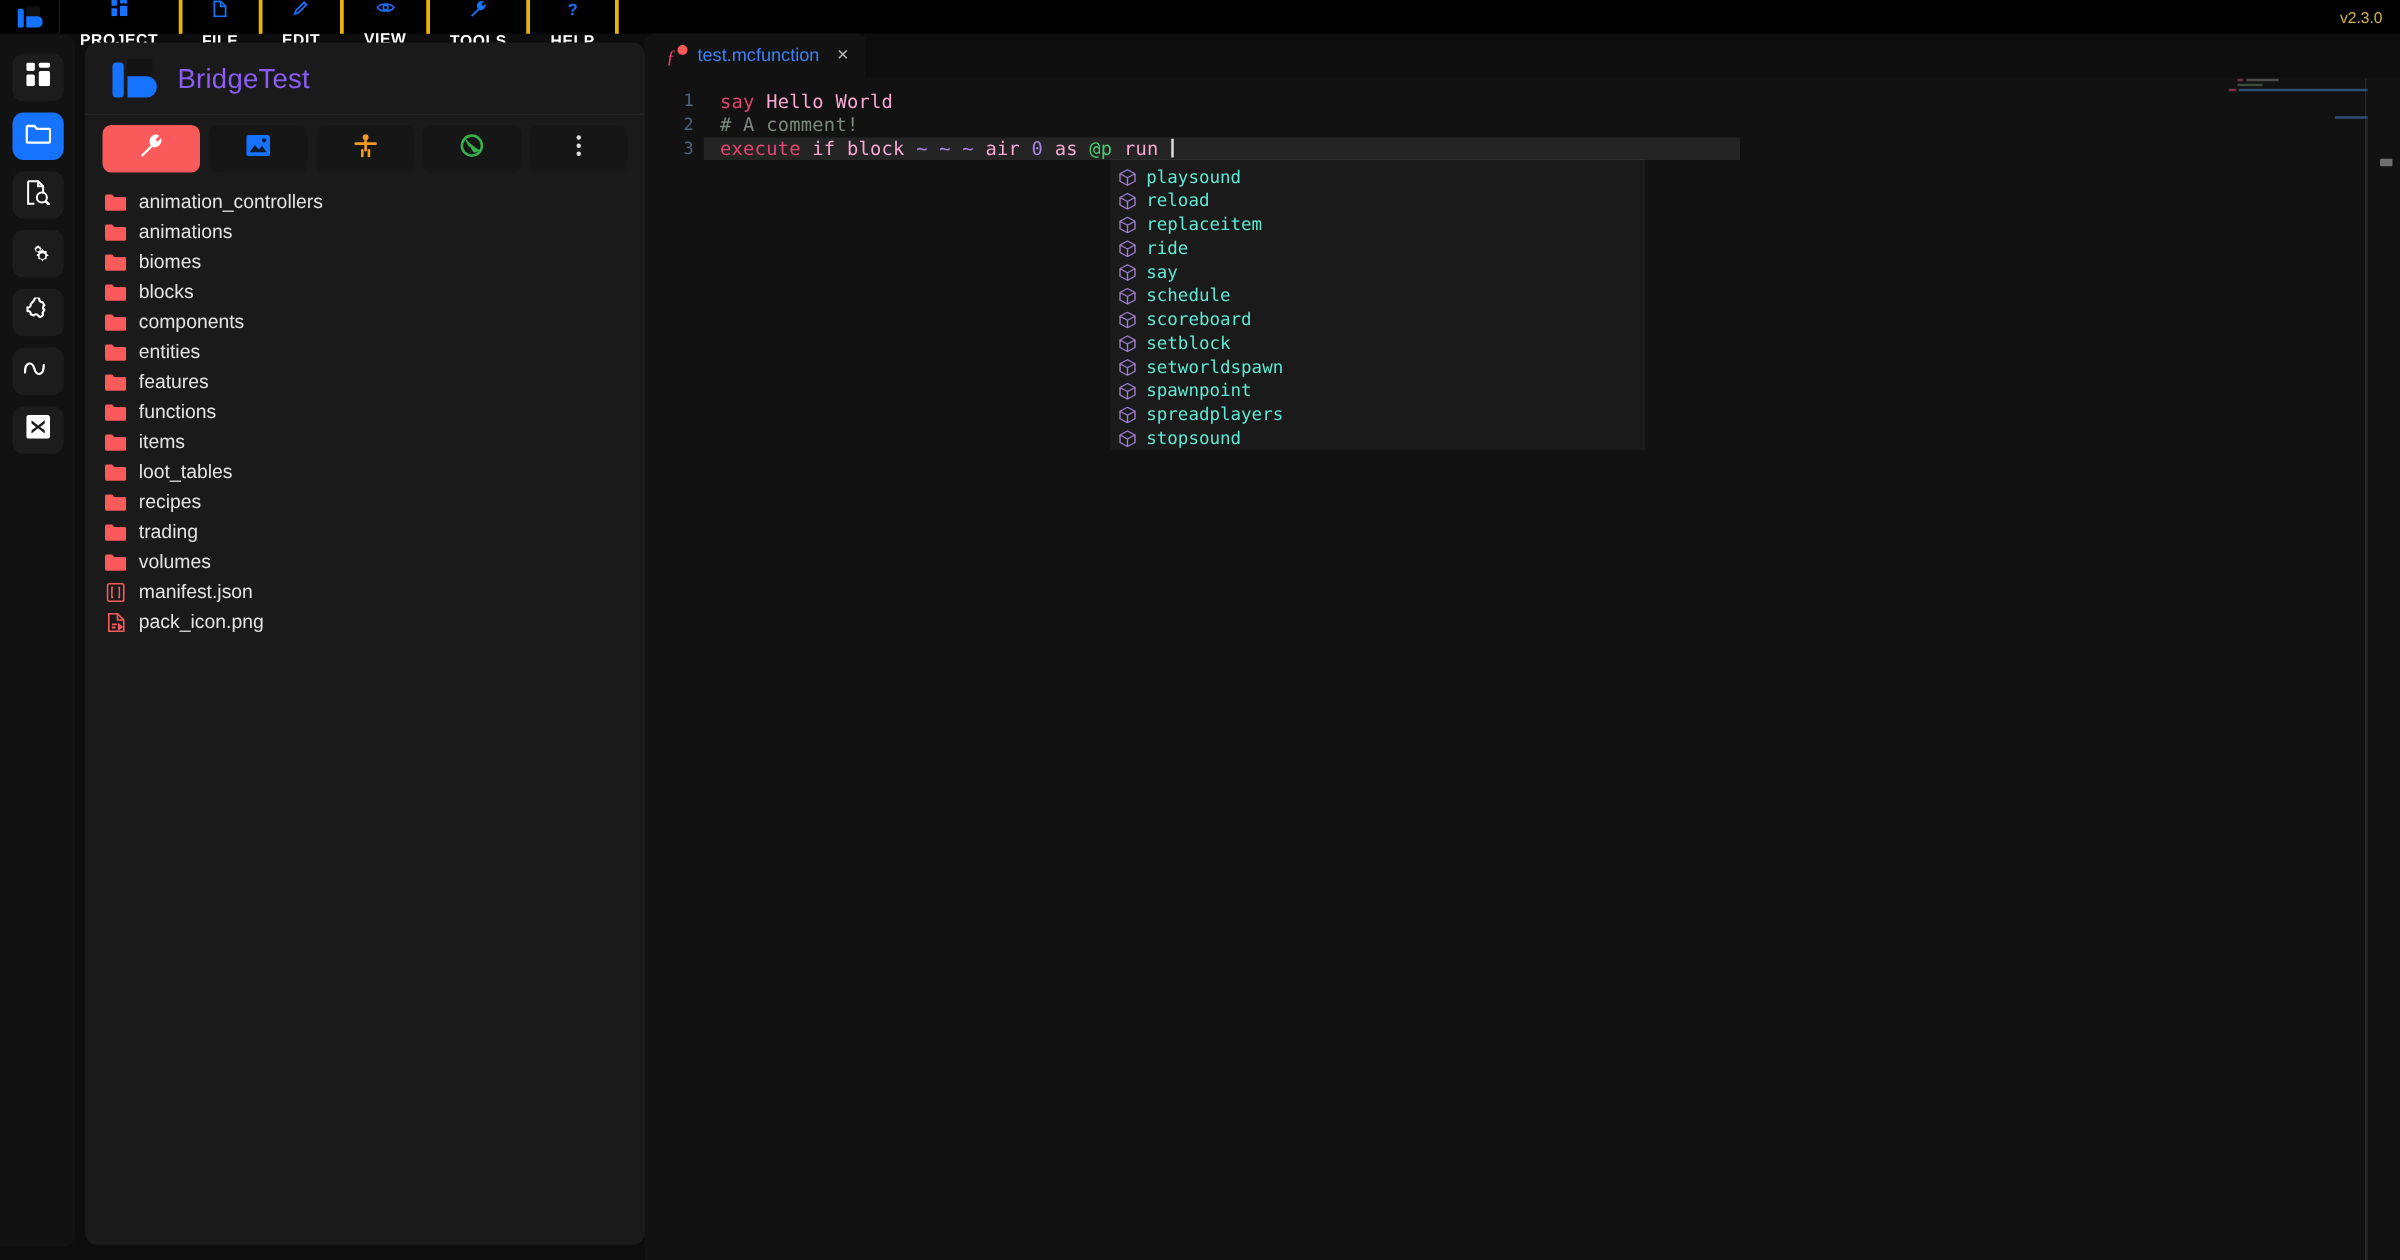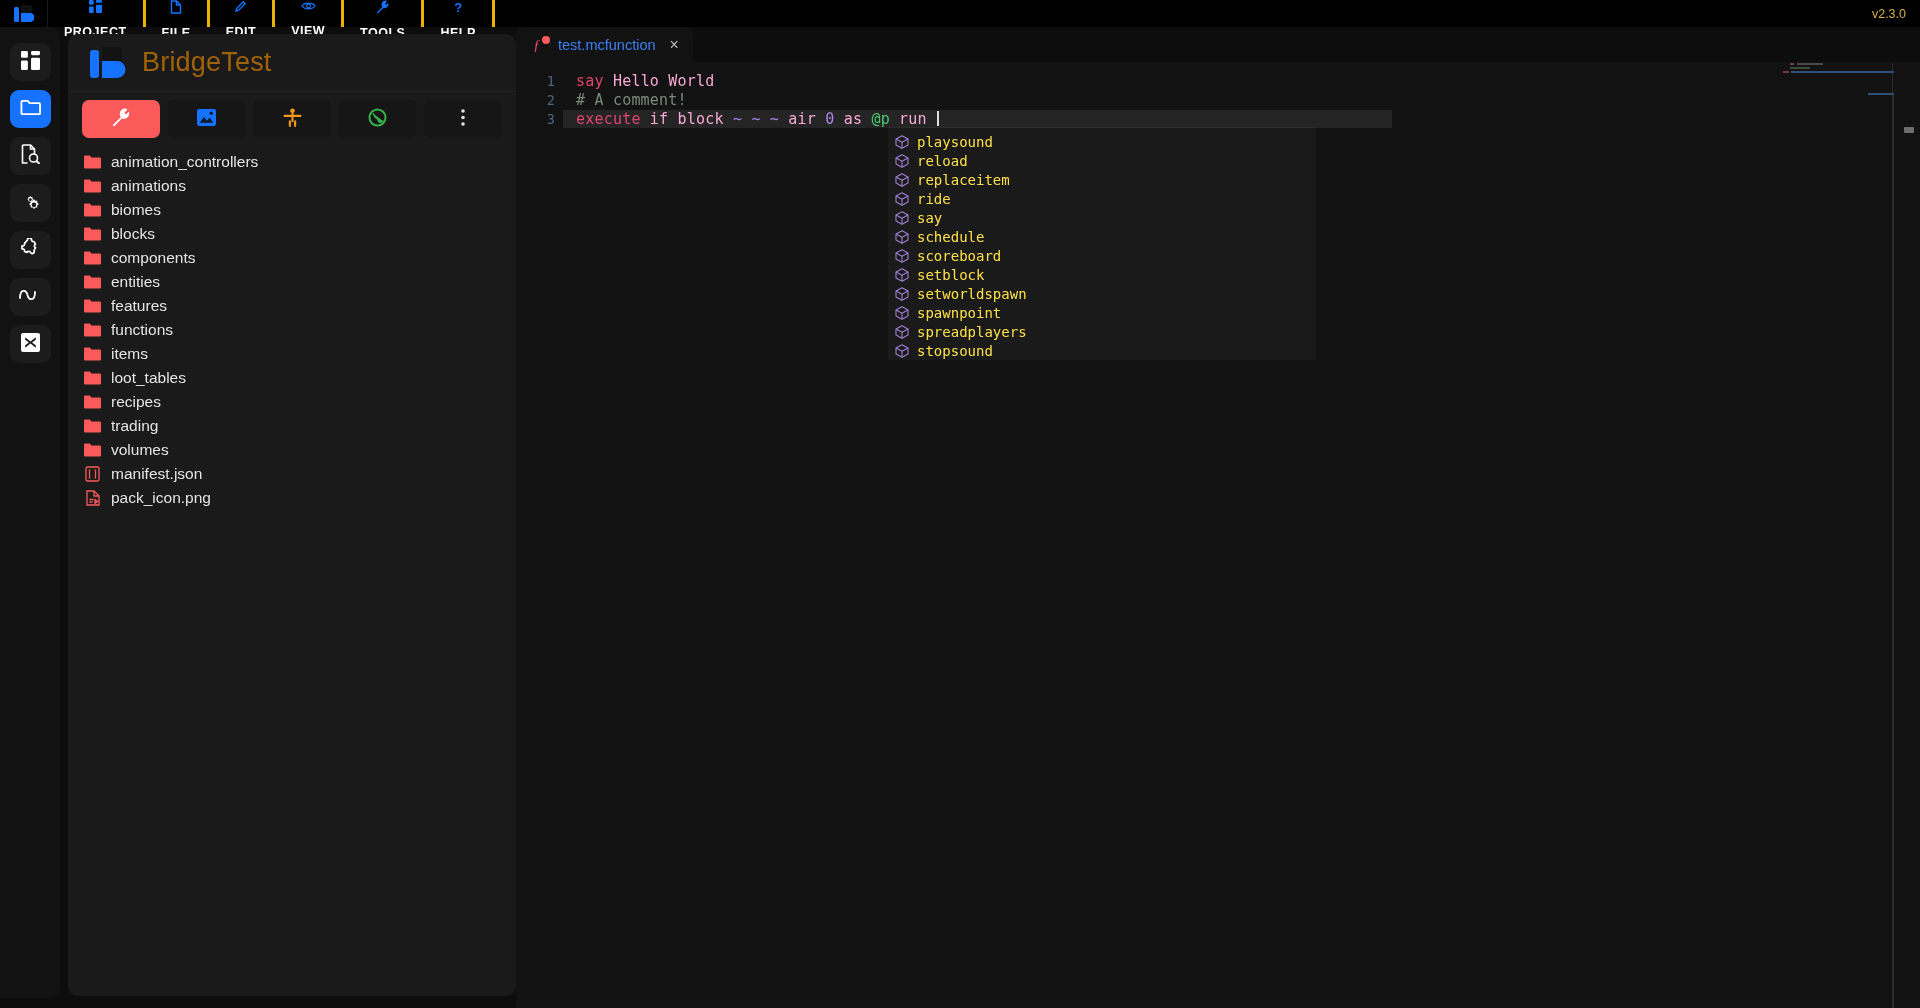--- a/index.html
+++ b/index.html
@@ -60,21 +60,21 @@
     display:flex; flex-direction:column;
   }
   .proj-header{
     height:58px; flex:0 0 58px;
     display:flex; align-items:center; gap:16px;
     padding:0 20px;
     border-bottom:1px solid #242424;
   }
   .proj-logo{ width:38px; height:38px; flex:0 0 38px; }
   .proj-name{
-    color:#a16207; font-size:27px; font-weight:400; letter-spacing:.2px;
+    color:#8b5cf6; font-size:22px; font-weight:400; letter-spacing:.2px;
   }
   .toolbar{
     height:54px; flex:0 0 54px;
     display:flex; align-items:center; gap:7px;
     padding:0 14px;
   }
   .tb-btn{
     flex:1 1 0; height:38px; border-radius:7px;
     background:#161616;
     display:flex; align-items:center; justify-content:center;
@@ -160,21 +160,21 @@
     border-top:1px solid #2d2d2d;
     padding:4px 0 0 0;
     overflow:hidden;
   }
   .ac-row{
     height:19px; display:flex; align-items:center; gap:8px;
     padding-left:7px; cursor:pointer;
   }
   .ac-ico{ width:14px; height:14px; flex:0 0 14px; display:flex; align-items:center; justify-content:center; }
   .ac-label{
-    color:#fde047; font-size:14px;
+    color:#5eead4; font-size:14px;
     font-family:"DejaVu Sans Mono", monospace;
   }
 
   
   .minimap{
     position:absolute; right:27px; top:36px;
     width:110px; height:60px;
   }
   .mm-line{ position:absolute; height:2px; }
   .mm-gutter{

